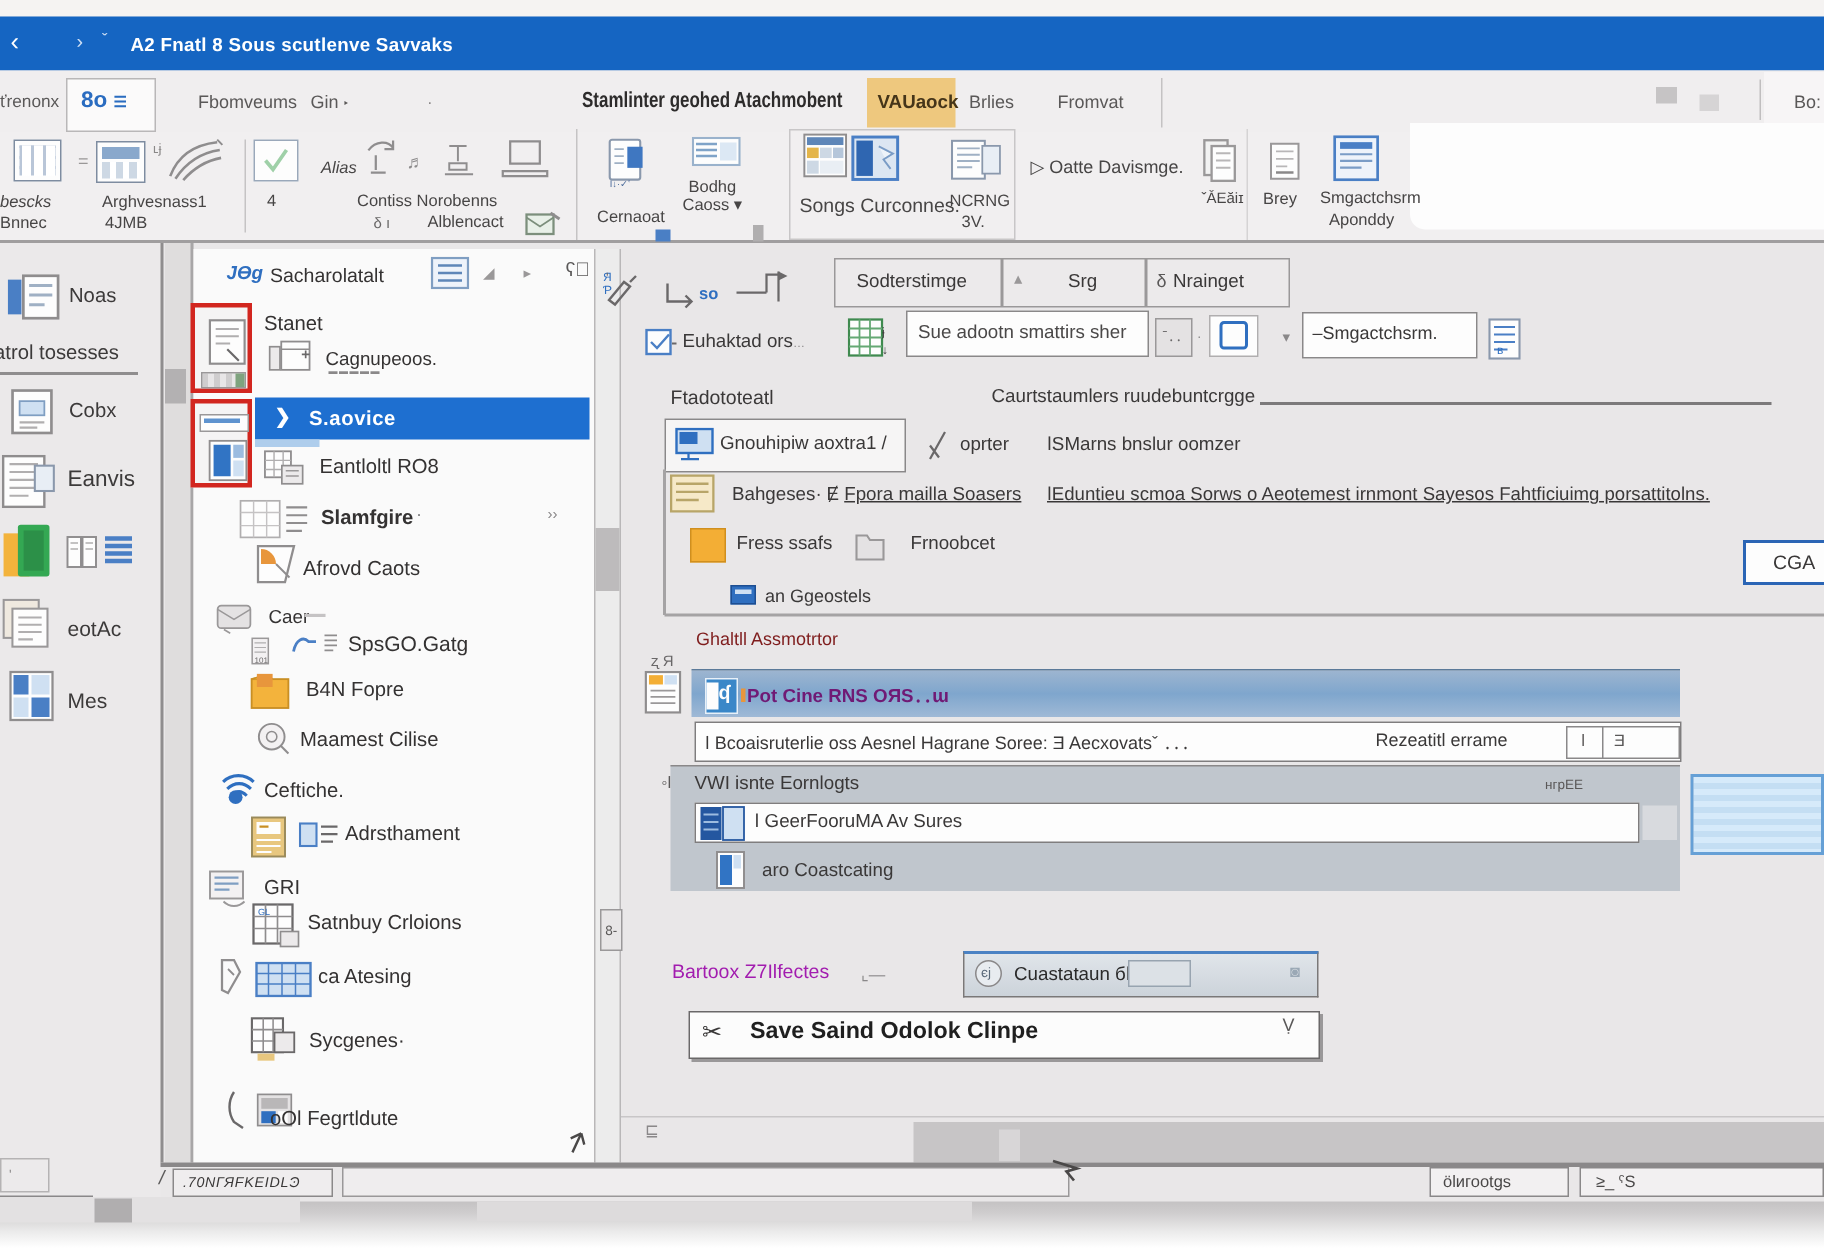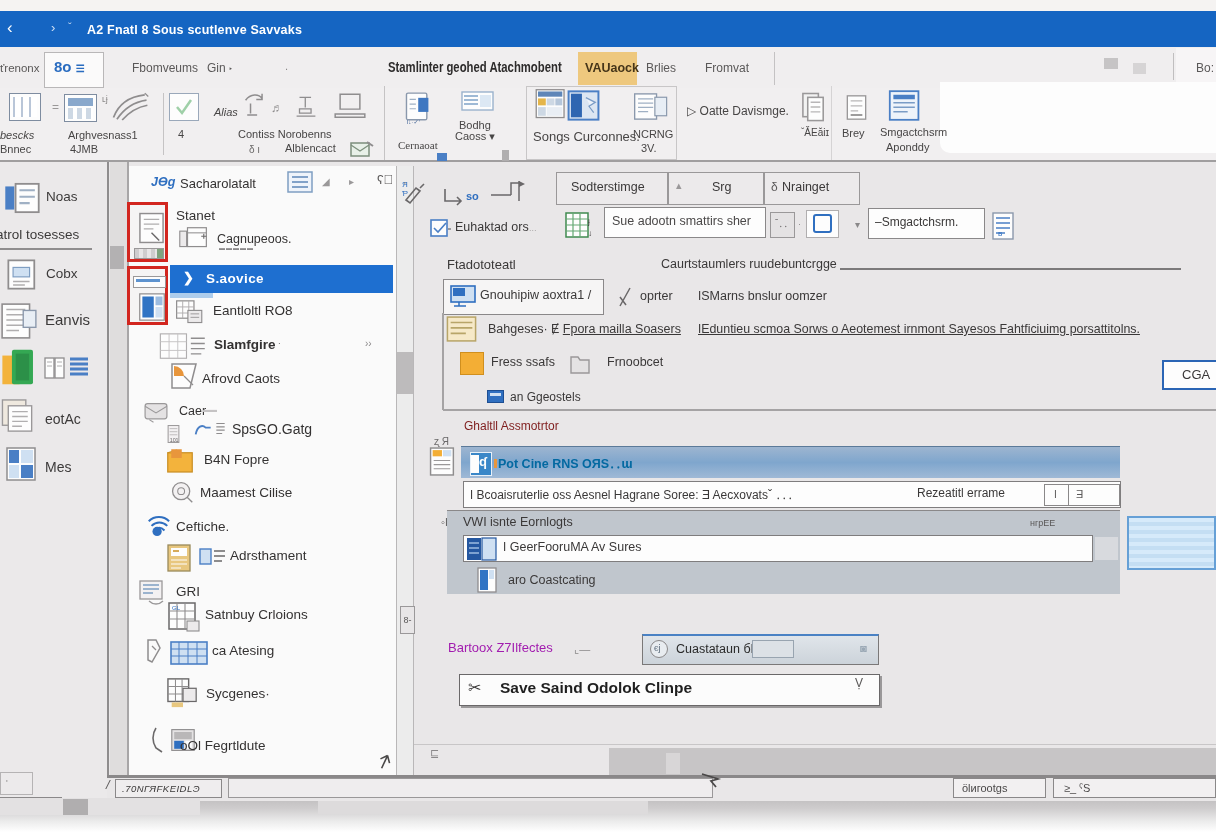--- a/index.html
+++ b/index.html
@@ -87,21 +87,21 @@
         <path d="M17 2 l6 4" stroke="#8f8d8e" stroke-width="2"></path>
       </svg>
     <div class="ab" style="left:384px;top:86px;width:1px;height:74px;background:#c5c3c4;"></div>
 
     <svg class="ab" style="left:399px;top:90px;" width="40" height="36" viewBox="0 0 40 46">
         <rect x="4" y="4" width="26" height="34" rx="2" fill="#fdfdfd" stroke="#8a98ac" stroke-width="1.8"></rect>
         <rect x="19" y="10" width="13" height="18" fill="#3f77c1"></rect>
         <path d="M8 12 l8 0 M8 18 l8 0 M8 24 l8 0" stroke="#9fb0c4" stroke-width="1.5"></path>
         <text x="4" y="44" font-size="8" fill="#4a6a9a" font-family="Liberation Sans">I↓·✓ʽ</text>
       </svg>
-    <div class="tx" style="left:398px;top:139px;font-size:11px;color:#474545;font-family:Liberation Serif, serif;">Cernaoat</div>
+    <div class="tx" style="left:398px;top:139px;font-size:11px;color:#474545;">Cernaoat</div>
     <div class="ab" style="left:437px;top:153px;width:10px;height:8px;background:#4a7fc5;"></div>
     <svg class="ab" style="left:461px;top:91px;" width="33" height="20" viewBox="0 0 33 20">
         <rect x="1" y="1" width="31" height="18" fill="#fdfdfd" stroke="#9ab2cc" stroke-width="1.4"></rect>
         <path d="M3 5 l14 0 M3 9 l14 0 M3 13 l14 0" stroke="#7fa3c8" stroke-width="1.6"></path>
         <rect x="19" y="4" width="11" height="12" fill="#dce8f4"></rect>
       </svg>
     <div class="tx" style="left:459px;top:119px;font-size:11px;color:#474545;">Bodhg</div>
     <div class="tx" style="left:455px;top:130px;font-size:11px;color:#474545;">Caoss ▾</div>
     <div class="ab" style="left:502px;top:150px;width:7px;height:11px;background:#b0aeaf;"></div>
     <div class="ab" style="left:526px;top:86px;width:151px;height:74px;border:1px solid #c8c6c7;"></div>
@@ -492,21 +492,21 @@
           <rect x="13" y="3" width="8" height="6" fill="#cfe0f2"></rect>
           <path d="M4 13 l16 0 M4 17 l16 0 M4 21 l16 0" stroke="#9a9899" stroke-width="1.1"></path>
         </svg>
 
       <div class="ab" style="left:461px;top:446px;width:659px;height:32px;background:linear-gradient(180deg,#9db5d0,#7fa6cd 50%,#9fb9d6);border-top:1px solid #5b7a99;"></div>
       <div class="ab" style="left:470px;top:452px;width:22px;height:24px;background:#3a87c8;border:1px solid #e8f0f8;"></div>
       <div class="ab" style="left:471px;top:455px;width:8px;height:18px;background:#fdfdfd;"></div>
       <div class="ab" style="left:494px;top:459px;width:3px;height:9px;background:#e8963c;"></div>
       <div class="tx" style="left:479px;top:454px;font-size:13px;font-weight:700;color:#fdfdfd;">ʠ</div>
 
-      <div class="tx" style="left:498px;top:455px;font-size:12.5px;font-weight:600;color:#0369a1;">Pot Cine RNS OЯS․․ɯ</div>
+      <div class="tx" style="left:498px;top:455px;font-size:12.5px;font-weight:600;color:#701a75;">Pot Cine RNS OЯS․․ɯ</div>
 
       <div class="ab" style="left:463px;top:481px;width:658px;height:27px;background:#fdfdfd;border:1px solid #7f7d7e;"></div>
       <div class="tx" style="left:470px;top:486px;font-size:12px;color:#3a3838;">ǀ Bcoaisruterlie oss Aesnel Hagrane Soree: Ǝ Aecxovatsˇ ․․․</div>
       <div class="tx" style="left:917px;top:486px;font-size:12px;color:#3a3838;">Rezeatitl errame</div>
       <div class="ab" style="left:1044px;top:484px;width:76px;height:22px;background:#fdfdfd;border:1px solid #8a8889;"></div>
       <div class="ab" style="left:1068px;top:484px;width:1px;height:22px;background:#8a8889;"></div>
       <div class="tx" style="left:1054px;top:488px;font-size:11px;color:#5a5858;">ǀ</div>
       <div class="tx" style="left:1076px;top:488px;font-size:11px;color:#5a5858;">Ǝ</div>
 
       <div class="ab" style="left:447px;top:510px;width:673px;height:84px;background:#c0c6cd;border-top:1.5px solid #8a8889;"></div>

